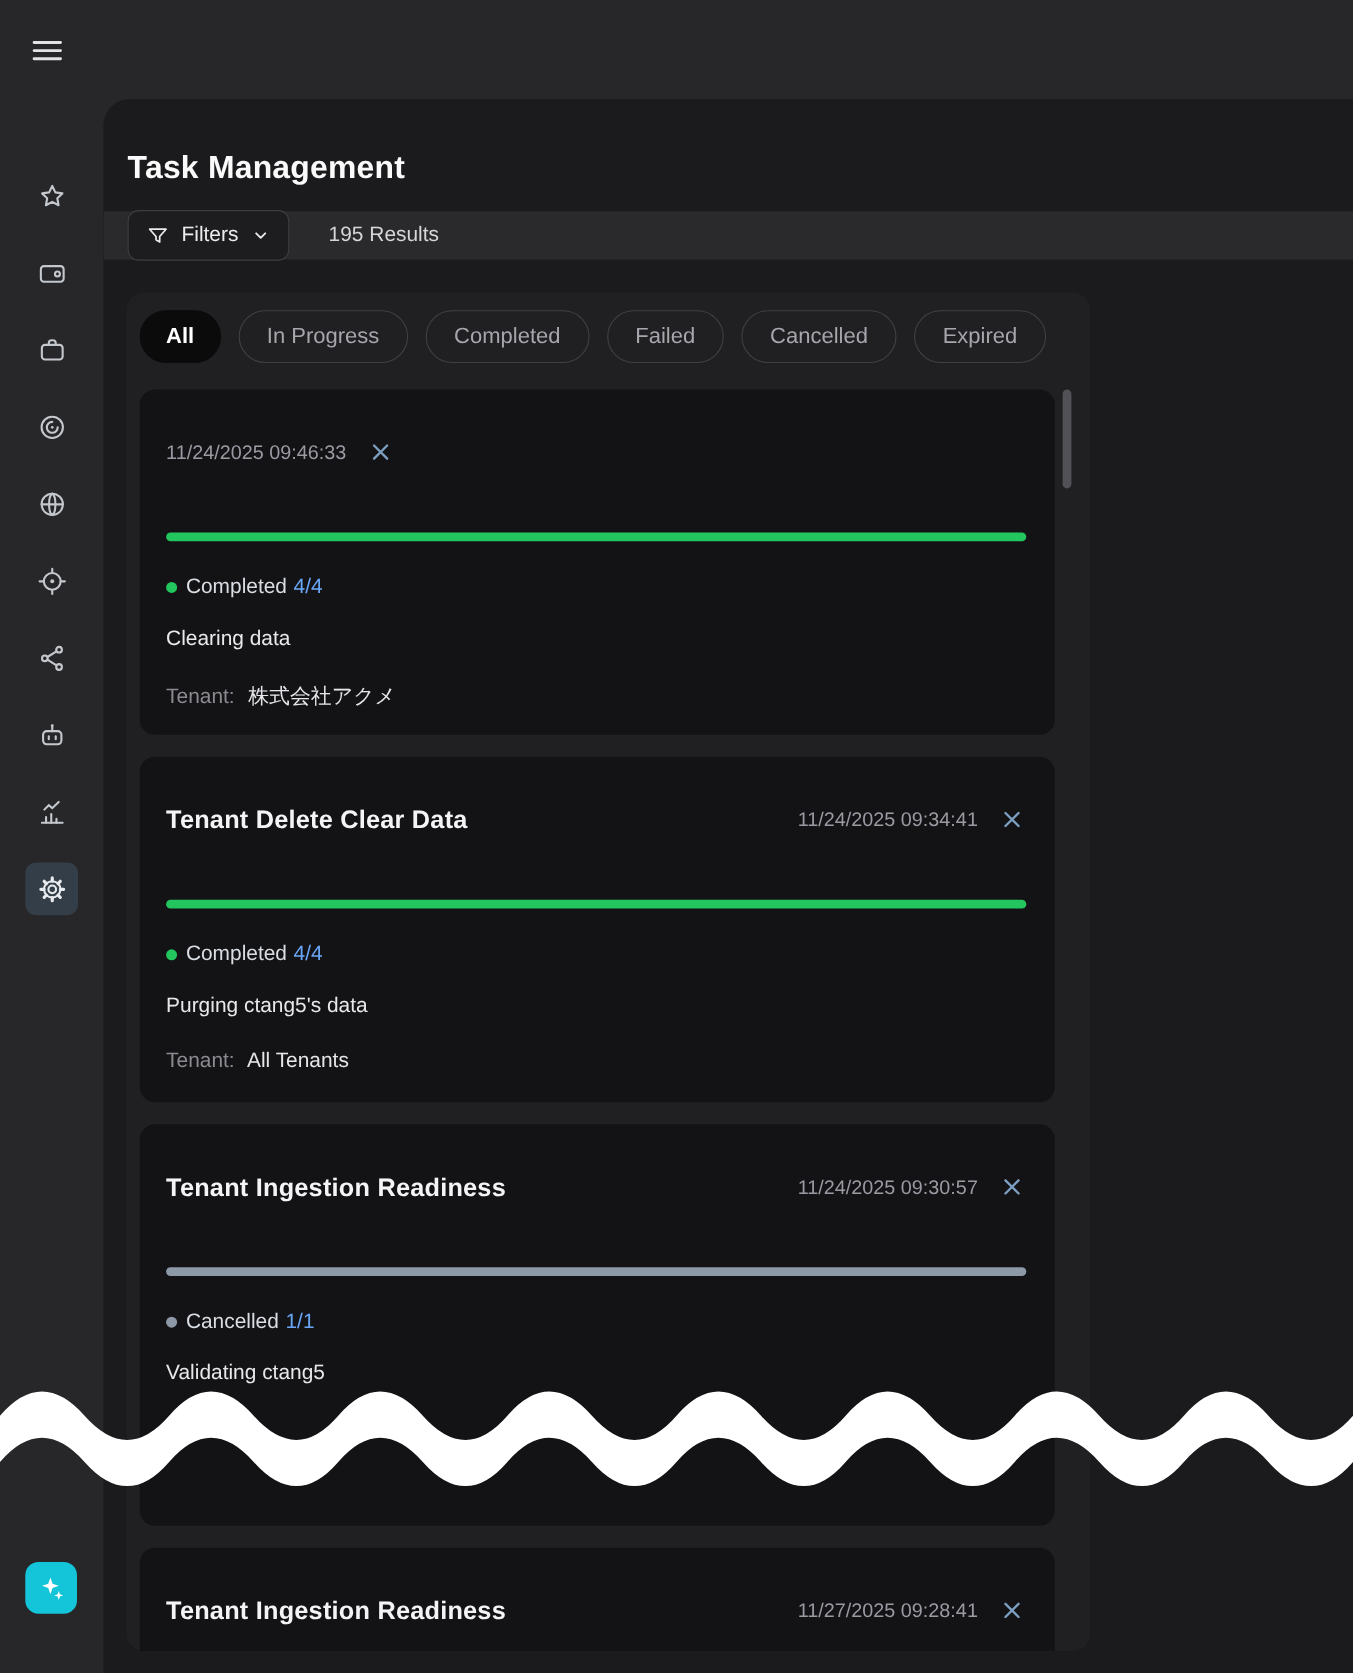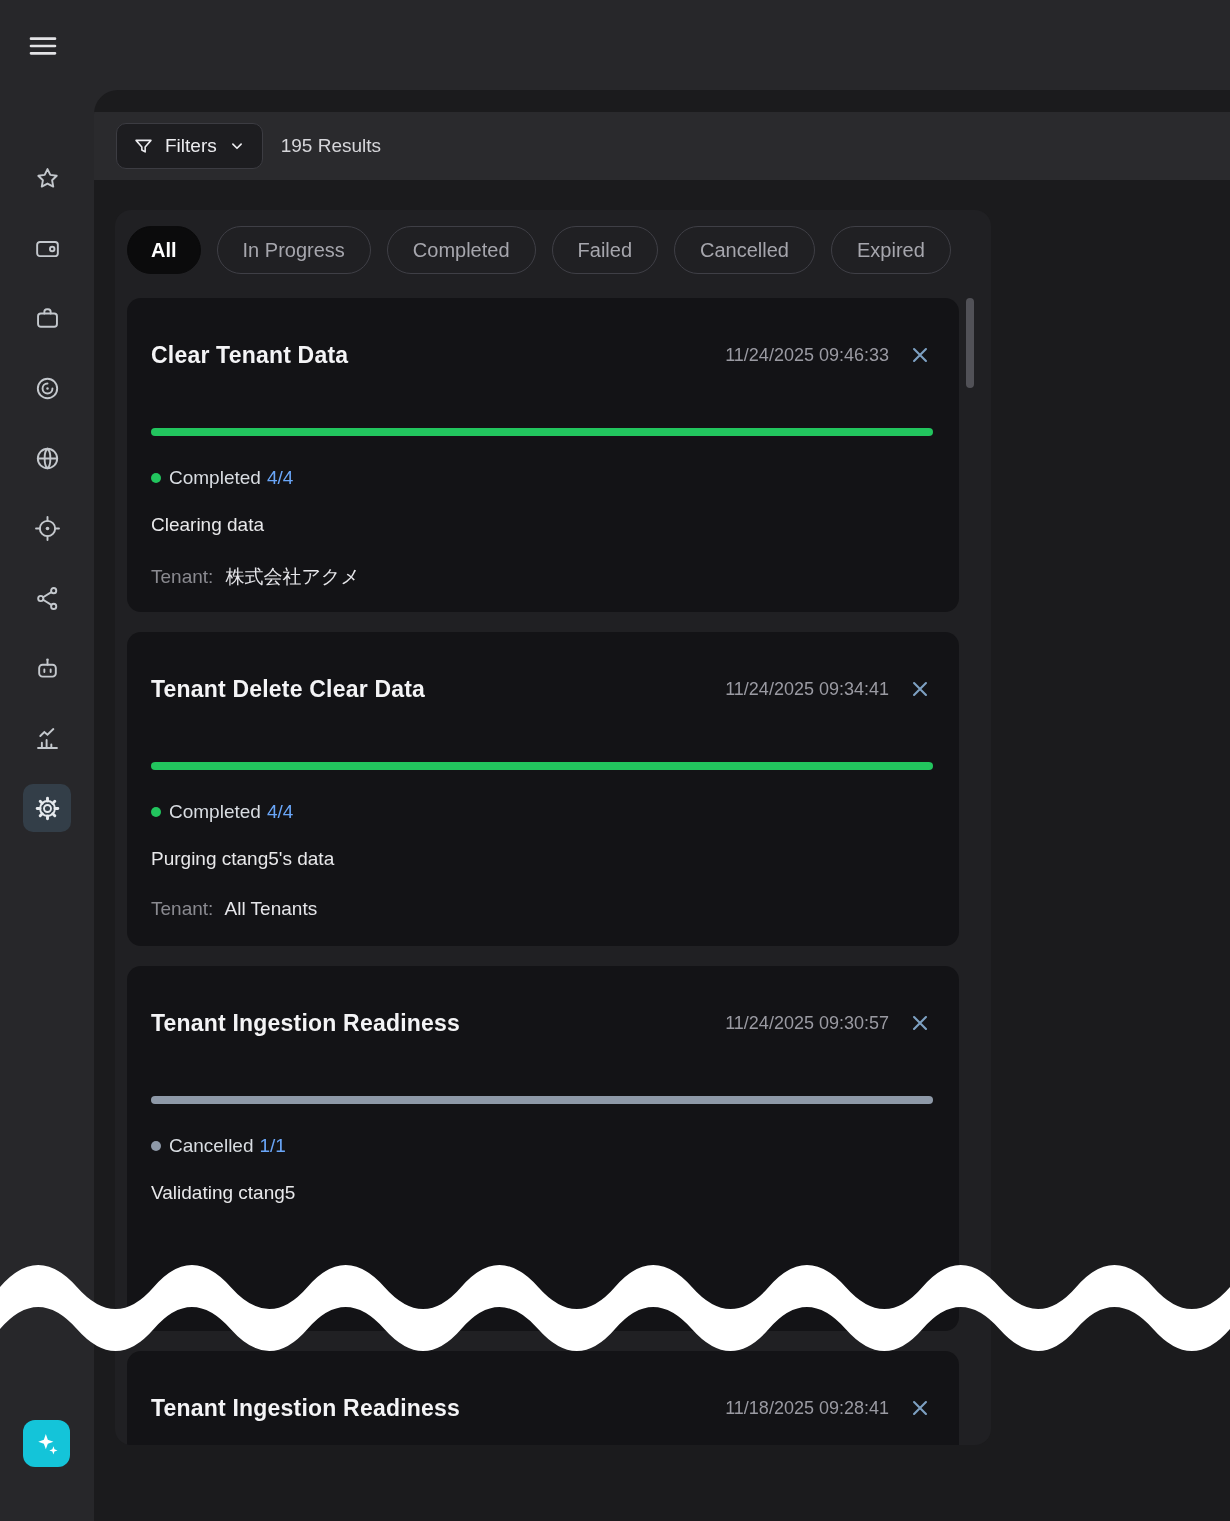--- a/index.html
+++ b/index.html
@@ -20,21 +20,21 @@
     color:#c4c8cd; cursor:pointer; background:none; border:none; }
   .nav-item.active { background:#333e48; color:#e6eaee; }
   .assistant-btn { position:absolute; left:23px; top:1420px; width:47px; height:47px; border-radius:12px;
     background:#14c4d9; display:flex; align-items:center; justify-content:center; border:none; cursor:pointer; }
 
   
   .main-panel { position:absolute; left:94px; top:90px; right:0; bottom:0;
     background:#1b1b1d; border-top-left-radius:24px; overflow:hidden; }
   .page-title { padding:46px 0 0 22px; font-size:29px; font-weight:700; color:#fafafa; line-height:34px; letter-spacing:.2px; }
 
-  .filter-row { margin-top:22px; height:68px; background:#2a2a2d; display:flex; align-items:center; gap:18px; padding-left:22px; }
+  .filter-row { margin-top:22px; height:44px; background:#2a2a2d; display:flex; align-items:center; gap:36px; padding-left:22px; }
   .filters-btn { height:46px; border-radius:10px; background:#1d1d20; border:1px solid #3c3c42;
     color:#ececef; font-size:19px; padding:0 16px; display:flex; align-items:center; gap:11px; cursor:pointer;
     font-family:inherit; }
   .results-text { font-size:19px; color:#d6d6da; }
 
   .tabs-panel { position:relative; margin:30px 0 0 21px; width:876px; height:1235px;
     background:#202023; border-radius:16px; padding:16px 14px 0 12px; overflow:hidden; }
   .tabs-row { display:flex; gap:16px; }
   .tab-pill { height:48px; padding:12px 25px; border-radius:24px; border:1px solid #3f3f46;
     background:transparent; color:#a6a6ad; font-size:20px; display:flex; align-items:center; cursor:pointer; font-family:inherit; }
@@ -145,20 +145,21 @@
 
   <button class="assistant-btn">
     <svg width="28" height="28" viewBox="0 0 24 24" fill="#ffffff">
         <path d="M11 3.5l1.7 4.8 4.8 1.7-4.8 1.7L11 16.5l-1.7-4.8L4.5 10l4.8-1.7z"></path>
         <path d="M17.5 14l.9 2.6 2.6.9-2.6.9-.9 2.6-.9-2.6-2.6-.9 2.6-.9z"></path>
       </svg>
   </button>
 </div>
 
 <div class="main-panel">
+  <h1 class="page-title">Task Management</h1>
 
   <div class="filter-row">
     <button class="filters-btn">
       <svg width="21" height="21" viewBox="0 0 24 24" fill="none" stroke="currentColor" stroke-width="1.8" stroke-linejoin="round">
           <path d="M3.5 5h17l-6.6 7.6v5.6l-3.8-2.2v-3.4z"></path>
         </svg>
       <span>Filters</span>
       <svg width="18" height="18" viewBox="0 0 24 24" fill="none" stroke="currentColor" stroke-width="2.2" stroke-linecap="round" stroke-linejoin="round">
           <path d="M6.5 9.5L12 15l5.5-5.5"></path>
         </svg>
@@ -173,21 +174,20 @@
       <button class="tab-pill">Completed</button>
       <button class="tab-pill">Failed</button>
       <button class="tab-pill">Cancelled</button>
       <button class="tab-pill">Expired</button>
     </div>
 
     <div class="cards">
 
       <div class="card">
         <div class="card-head">
-          <div class="card-title">Clear Tenant Data</div>
           <div class="card-time">11/24/2025 09:46:33</div>
           <button class="card-close">
             <svg width="22" height="22" viewBox="0 0 24 24" fill="none" stroke="currentColor" stroke-width="2.3" stroke-linecap="round">
                 <path d="M5.5 5.5l13 13M18.5 5.5l-13 13"></path>
               </svg>
           </button>
         </div>
         <div class="bar" style="background: rgb(34, 197, 94);"></div>
         <div class="status-row">
           <span class="dot" style="background: rgb(34, 197, 94);"></span>
@@ -240,21 +240,21 @@
           <span>Cancelled</span>
           <span class="count">1/1</span>
         </div>
         <div class="desc">Validating ctang5</div>
         <div class="torn-spacer"></div>
       </div>
 
       <div class="card">
         <div class="card-head">
           <div class="card-title">Tenant Ingestion Readiness</div>
-          <div class="card-time">11/18/2025 09:28:41</div>
+          <div class="card-time">11/27/2025 09:28:41</div>
           <button class="card-close">
             <svg width="22" height="22" viewBox="0 0 24 24" fill="none" stroke="currentColor" stroke-width="2.3" stroke-linecap="round">
                 <path d="M5.5 5.5l13 13M18.5 5.5l-13 13"></path>
               </svg>
           </button>
         </div>
       </div>
 
     </div>
 

